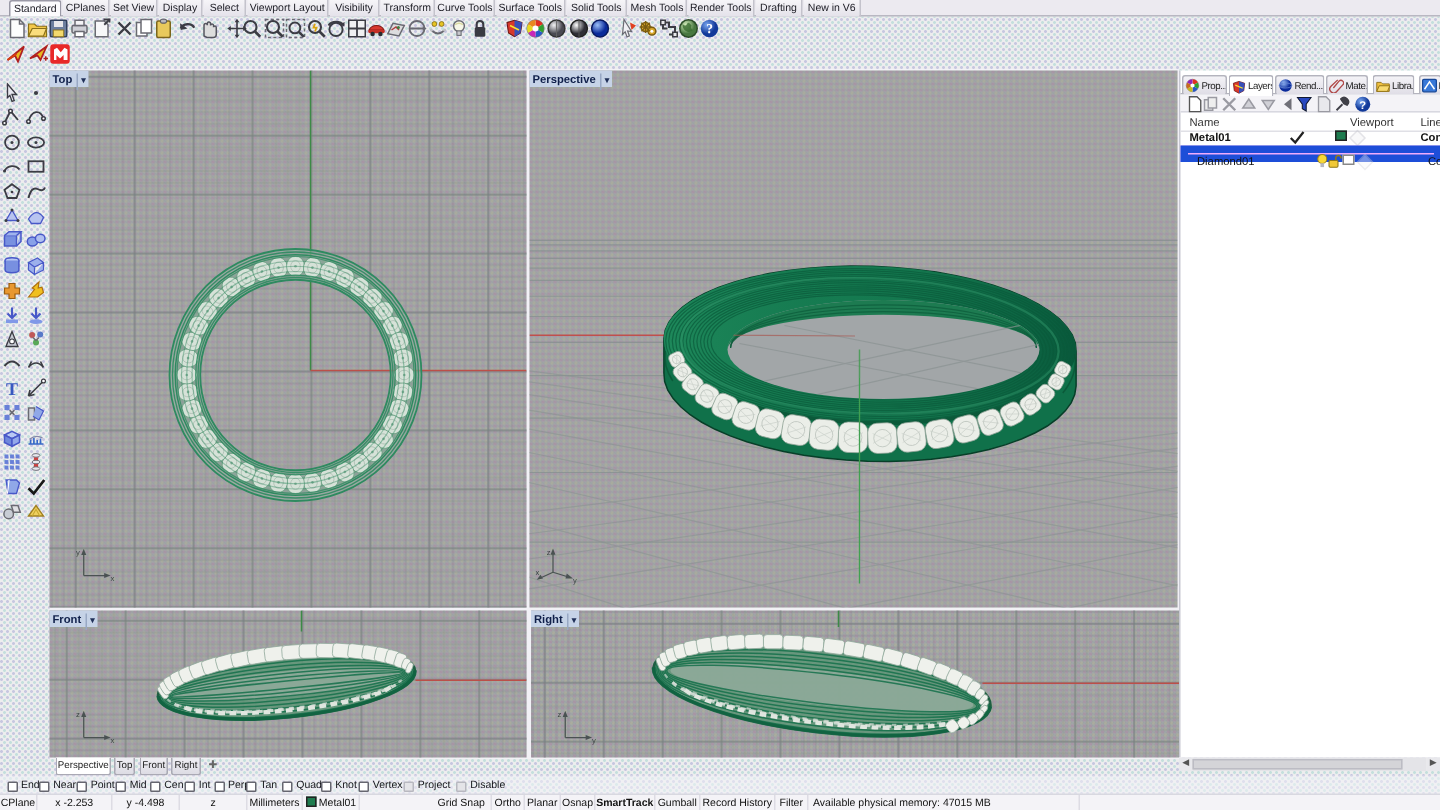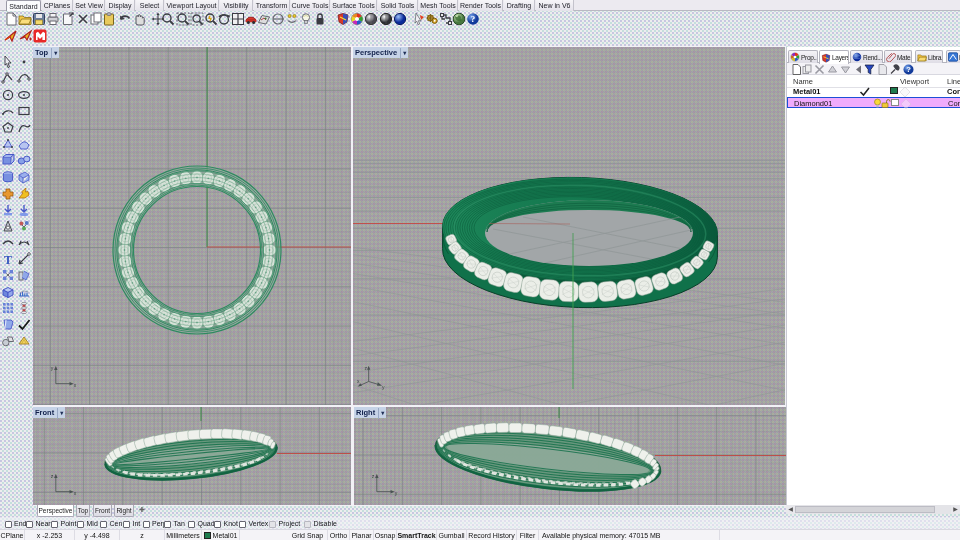--- a/index.html
+++ b/index.html
@@ -33,21 +33,21 @@
 .ptab{position:absolute;top:0;height:13px;font-size:6.5px;letter-spacing:-0.3px;color:#222;background:linear-gradient(#f4f3f7,#dfdde6);
  border:1px solid #b4b4be;border-bottom:none;border-radius:2px 2px 0 0;display:flex;align-items:center;gap:1px;padding-left:1px;overflow:hidden}
 .ptab.act{background:#fff;height:14px;z-index:2}
 .ptab svg{flex:none;width:10px;height:10px}
 #pbar{position:absolute;left:0;top:16px;width:174px;height:12px;background:#f4f3f7;border-bottom:1px solid #d8d8e0}
 .pi{position:absolute;top:1px}
 #lhead{position:absolute;left:0;top:28px;width:194px;height:13px;border-bottom:1px solid #e0e0e6;font-size:7.5px;color:#333}
 #lhead span{position:absolute;top:2px}
 .lrow{position:absolute;left:0;width:174px;height:11px;font-size:7.5px;color:#111}
 .lrow span,.lrow b{position:absolute;top:1px}
-.lrow.sel{border:1px solid #1d4ed8;background:#f0abfc}
+.lrow.sel{border:5px solid #1d4ed8;background:#f0abfc}
 .li{position:absolute;top:0}
 .sw{position:absolute;top:2px;width:8px;height:7px;border:1px solid #222;display:inline-block}
 #pscroll{position:absolute;left:786px;top:505px;width:174px;height:9px;background:#f0f0f2}
 #pscroll .tr{position:absolute;left:9px;top:0;right:9px;height:9px;background:#e4e4e8}
 #pscroll .th{position:absolute;left:9px;top:0.5px;width:140px;height:7.5px;background:#d4d4d8;border:1px solid #bcbcc4}
 #pscroll .ar{position:absolute;top:0;width:9px;height:9px;background:#e8e8ec;color:#555;font-size:6px;text-align:center;line-height:9px}
 
 #vtabs{position:absolute;left:0;top:505px;width:786px;height:12px}
 .vtab{position:absolute;top:0;height:12px;background:linear-gradient(#f0eff4,#dddce4);border:1px solid #aaa9b4;border-top:none;
  border-radius:0 0 2px 2px;font-size:6.5px;color:#222;text-align:center;line-height:11px;overflow:hidden}

